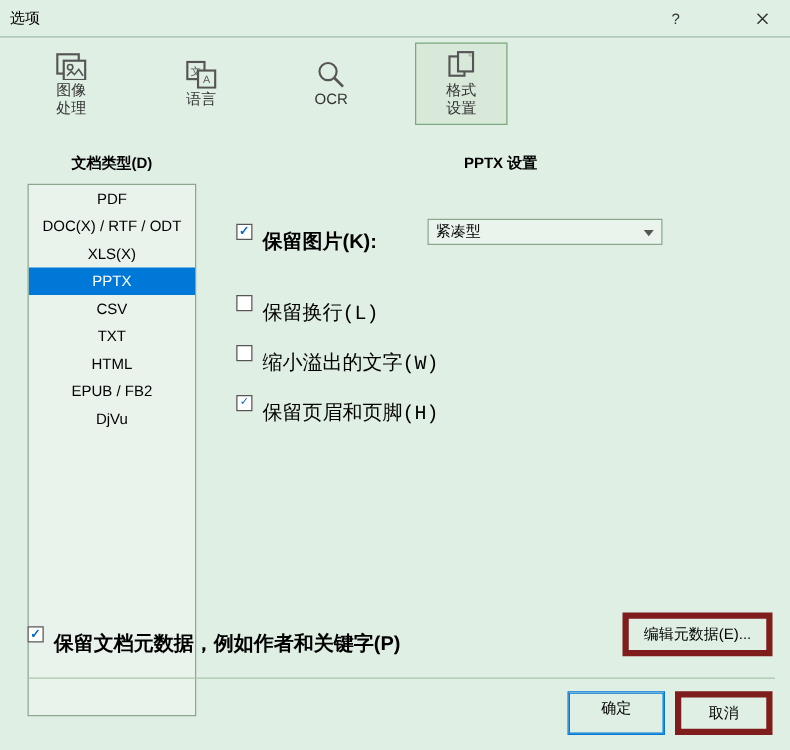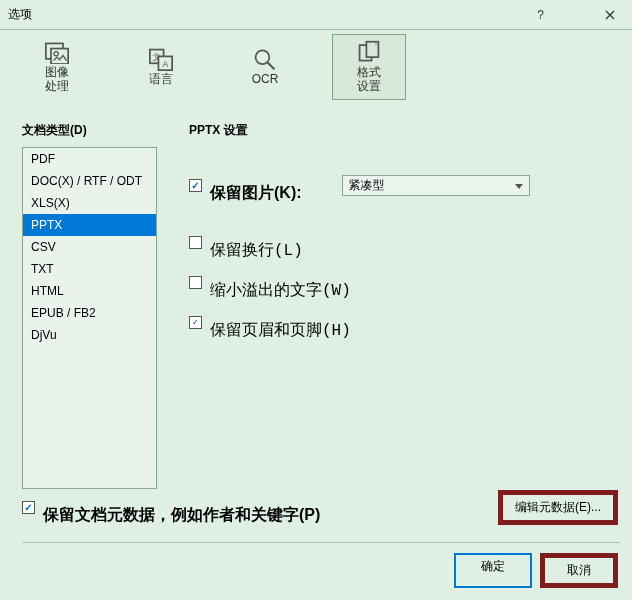--- a/index.html
+++ b/index.html
@@ -41,27 +41,28 @@
   .tool-item.selected {
     background: #d8e9da;
     border: 1px solid #7aa87f;
   }
   .tool-item svg { width: 28px; height: 24px; }
   .tool-label { font-size: 12px; text-align: center; line-height: 1.15; color:#333;}
   .main {
     display: flex;
     padding: 22px 20px 0 22px;
     height: 420px;
+    text-align: center;
   }
   .left-col { width: 135px; }
   .section-title { font-size: 12px; font-weight: bold; margin-bottom: 8px; }
   .doc-list {
     border: 1px solid #8aa890;
     background: #e9f3eb;
-    height: 342px;
+    height: 426px;
     overflow: hidden;
   }
   .doc-item {
     padding: 4px 8px;
     font-size: 12px;
     cursor: pointer;
   }
   .doc-item.selected { background: #0078d7; color: #fff; }
   .right-col { flex: 1; padding-left: 32px; }
   .form-row { display: flex; align-items: center; margin-bottom: 14px; gap: 8px;}

